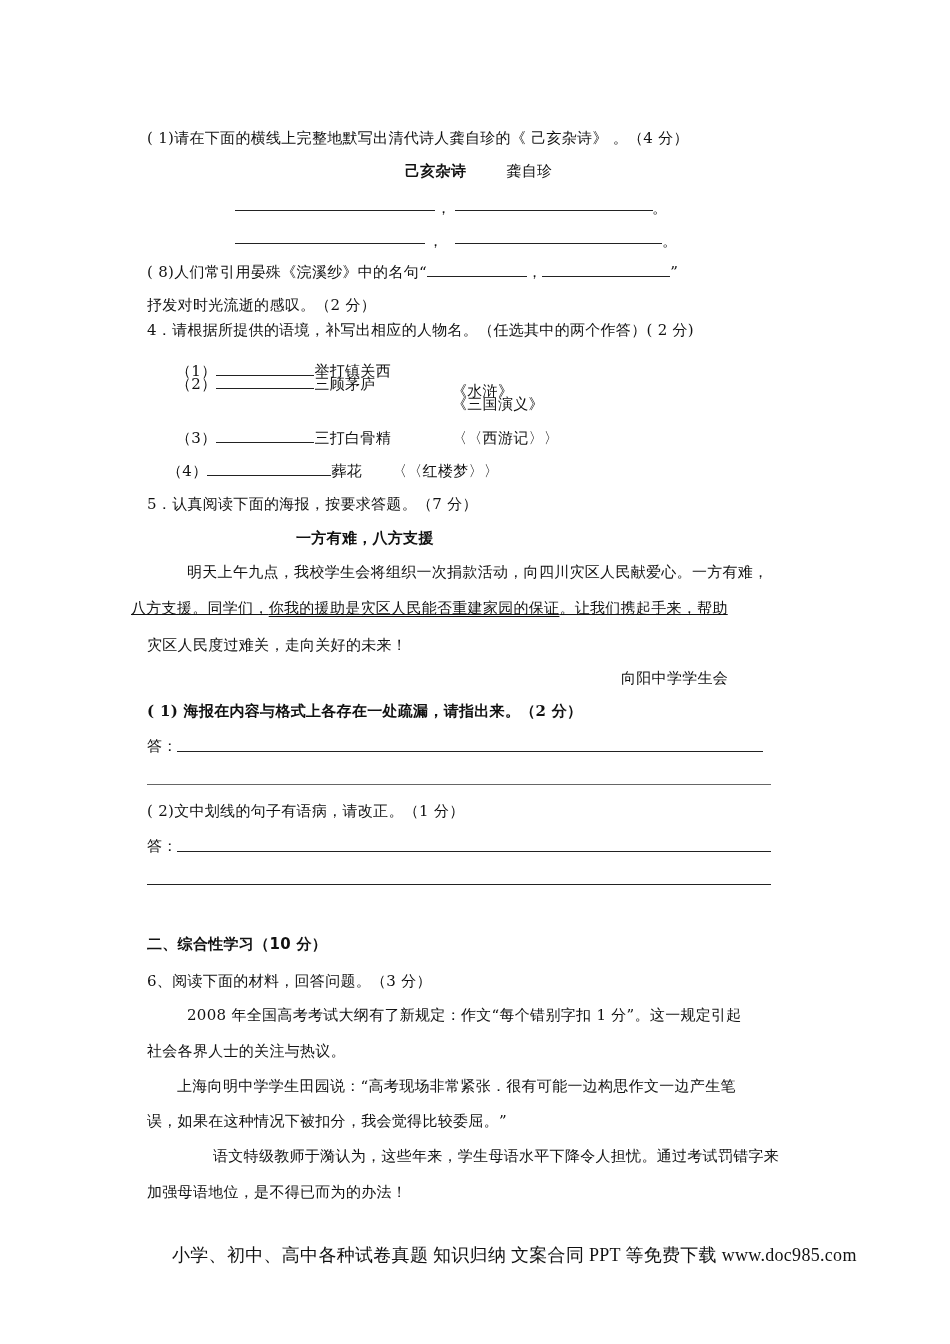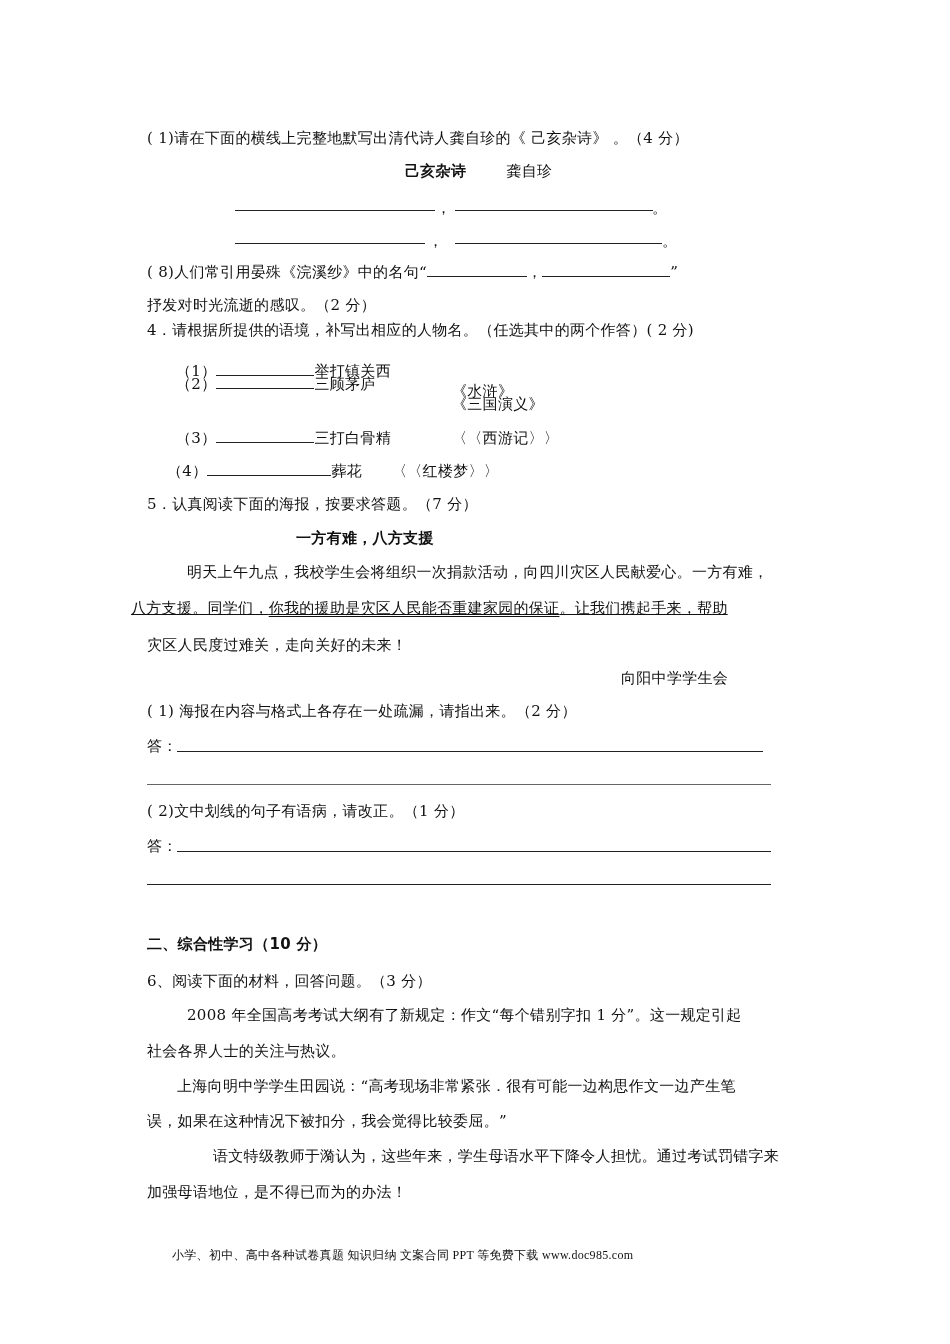--- a/index.html
+++ b/index.html
@@ -3,21 +3,21 @@
 <meta charset="utf-8">
 <style>
   html, body { margin: 0; padding: 0; background: #ffffff; }
   body { width: 950px; height: 1344px; position: relative; overflow: hidden;
          font-family: "DejaVu Serif", "Liberation Serif", serif; color: #111; }
   .t { position: absolute; font-size: 15px; line-height: 20px; white-space: nowrap; letter-spacing: 0.3px; }
   .b { font-family: "DejaVu Sans", "Liberation Sans", sans-serif; font-weight: bold; }
   .ln { position: absolute; height: 0; border-top: 1px solid #222; }
   .blank { display: inline-block; border-bottom: 1px solid #222; height: 14px; vertical-align: baseline; }
   .ul { text-decoration: underline; text-underline-offset: 3px; }
-  .footer { font-family: "Liberation Serif", "DejaVu Serif", serif; font-size: 12px; }
+  .footer { font-family: "Liberation Serif", "DejaVu Serif", serif; font-size: 18px; }
 </style>
 </head>
 <body>
 
 <div class="t" style="left:147px; top:128px;">( 1)请在下面的横线上完整地默写出清代诗人龚自珍的《 己亥杂诗》 。（4 分）</div>
 <div class="t" style="left:405px; top:161px;">
   <span class="b">己亥杂诗</span>
   <span style="display:inline-block;width:30px;"></span>
   <span>龚自珍</span>
 </div>
@@ -61,21 +61,21 @@
 
 <div class="t" style="left:147px; top:494px;">5．认真阅读下面的海报，按要求答题。（7 分）</div>
 <div class="t b" style="left:296px; top:528px;">一方有难，八方支援</div>
 <div class="t" style="left:187px; top:562px;">明天上午九点，我校学生会将组织一次捐款活动，向四川灾区人民献爱心。一方有难，</div>
 <div class="t" style="left:131px; top:598px;text-decoration:underline;">
   <span>八方支援。同学们，</span><span class="ul">你我的援助是灾区人民能否重建家园的保证</span><span>。让我们携起手来，帮助</span>
 </div>
 <div class="t" style="left:147px; top:635px;">灾区人民度过难关，走向关好的未来！</div>
 <div class="t" style="left:581px; top:668px;margin-left:40px;">向阳中学学生会</div>
 
-<div class="t" style="left:147px; top:701px;">( 1) 海报在内容与格式上各存在一处疏漏，请指出来。（2 分）</div>
+<div class="t" style="left:147px; top:701px;font-weight:bold;">( 1) 海报在内容与格式上各存在一处疏漏，请指出来。（2 分）</div>
 <div class="t" style="left:147px; top:736px;">答：</div>
 <div class="ln" style="left:177px; top:751px; width:586px;"></div>
 <div class="ln" style="left:147px; top:784px; width:624px; border-top-color:#666;"></div>
 
 <div class="t" style="left:147px; top:801px;">( 2)文中划线的句子有语病，请改正。（1 分）</div>
 <div class="t" style="left:147px; top:836px;">答：</div>
 <div class="ln" style="left:177px; top:851px; width:594px;"></div>
 <div class="ln" style="left:147px; top:884px; width:624px;"></div>
 
 <div class="t b" style="left:147px; top:934px;">二、综合性学习（10 分）</div>

